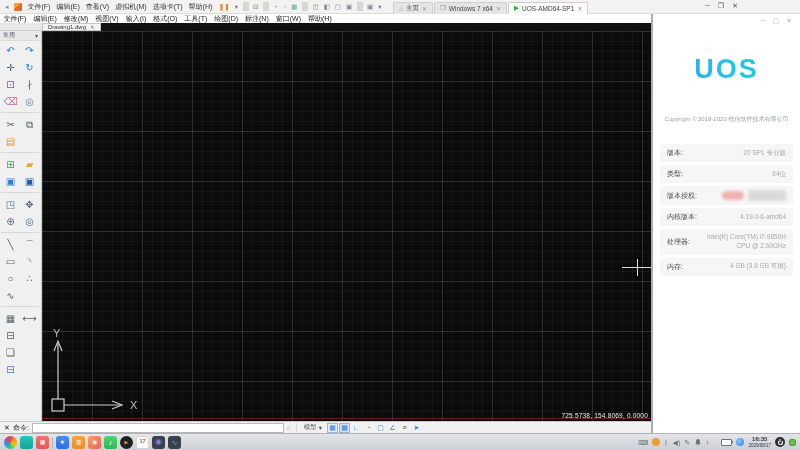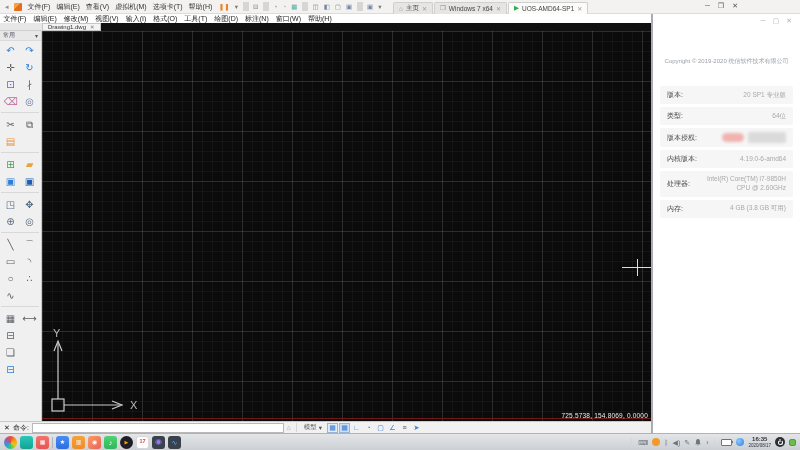--- a/index.html
+++ b/index.html
@@ -293,20 +293,21 @@
   </div>
 
   <div class="sepline"></div>
   <div class="panel">
     <div class="panel-titlebar">
 
     <span>─</span>
         <span>▢</span>
         <span>✕</span>
       </div>
+    <div class="uoslogo">UOS</div>
     <div class="copyright">Copyright © 2019-2020 统信软件技术有限公司</div>
     <div class="rows">
 
     <div class="inforow">
           <span class="lab">版本:</span>
           <span class="val">20 SP1 专业版</span>
 
         </div>
         <div class="inforow">
           <span class="lab">类型:</span>

